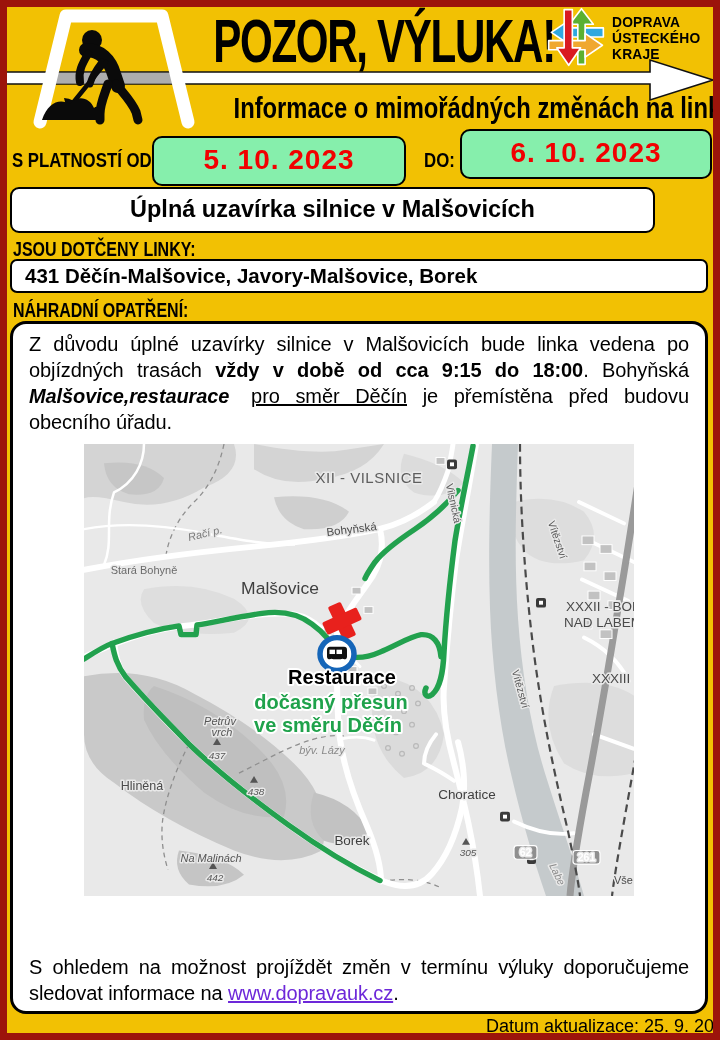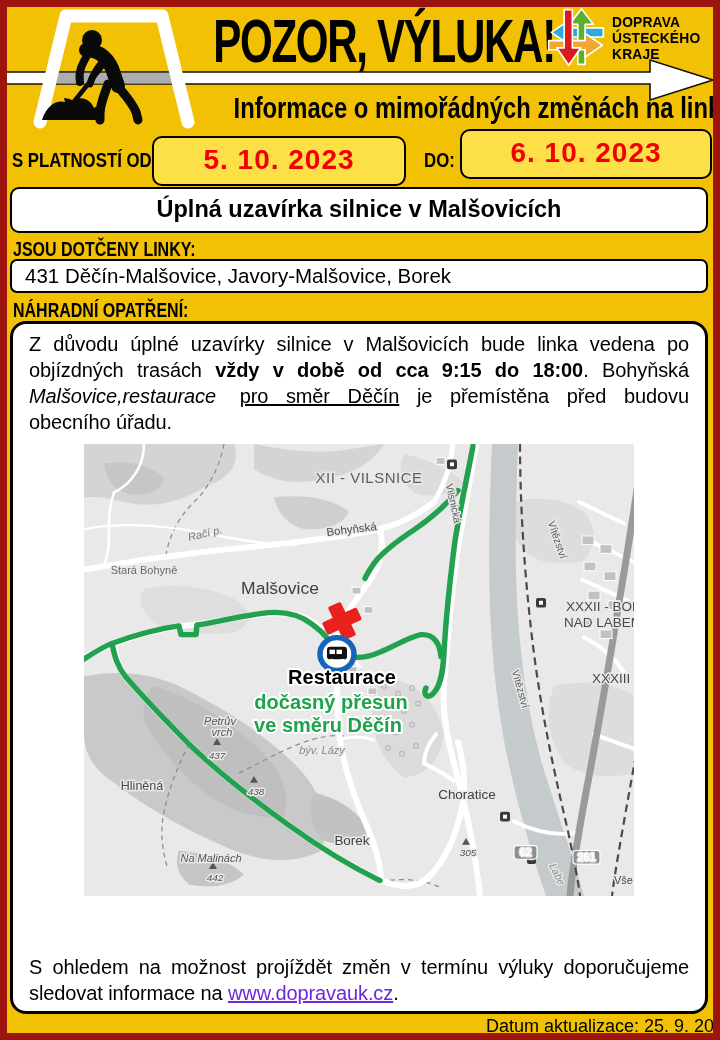--- a/index.html
+++ b/index.html
@@ -20,42 +20,42 @@
   .hdr-sub{left:186px;top:92px;width:528px;font-size:29px;font-weight:bold;text-align:center;
     transform:scaleX(.82);transform-origin:50% 50%;white-space:nowrap;}
   .logo-arrows{left:545px;top:6px;}
   .logo-text{left:612px;top:14px;font-size:15px;line-height:16px;font-weight:800;
     transform:scaleX(.92);transform-origin:0 0;letter-spacing:.2px;}
 
   
   .lbl{font-size:21px;font-weight:bold;transform:scaleX(.8);transform-origin:0 50%;white-space:nowrap;}
   .lbl-from{left:12px;top:148px;}
   .lbl-do{left:424px;top:148px;}
-  .datebox{background:#fde047;border:2px solid #000;border-radius:10px;}
+  .datebox{background:#86efac;border:2px solid #000;border-radius:10px;}
   .box-from{left:152px;top:136px;width:250px;height:46px;}
   .box-to{left:460px;top:120px;width:248px;height:46px;margin-top:9px;}
   .date-val{display:block;font-size:28px;font-weight:bold;color:#F20000;text-align:center;
     line-height:44px;letter-spacing:1px;}
 
-  .event-box{left:10px;top:187px;width:698px;height:46px;background:#fff;border:2.5px solid #000;
+  .event-box{left:10px;top:187px;width:645px;height:46px;background:#fff;border:2.5px solid #000;
     border-radius:9px;box-sizing:border-box;text-align:center;}
   .event-box span{font-size:23.5px;font-weight:bold;line-height:41px;}
 
   .lbl-linky{left:13px;top:238px;font-size:20px;}
   .lines-box{left:10px;top:259px;width:698px;height:34px;background:#fff;border:2.5px solid #000;
     border-radius:7px;box-sizing:border-box;}
-  .lines-box span{display:block;font-size:20.5px;font-weight:normal;line-height:29px;padding-left:13px;}
+  .lines-box span{display:block;font-size:20.5px;font-weight:bold;line-height:29px;padding-left:13px;}
   .lbl-opatreni{left:13px;top:299px;font-size:20px;}
 
   
   .main-box{left:10px;top:321px;width:698px;height:693px;background:#fff;border:3px solid #000;
     border-radius:16px;box-sizing:border-box;padding:7px 16px 0 16px;}
   .main-box p{margin:0;font-size:20px;line-height:26px;text-align:justify;letter-spacing:-.1px;}
   .p2{margin-top:11px !important;}
-  .bi{font-weight:normal;font-style:italic;}
+  .bi{font-weight:bold;font-style:italic;}
   .ul{text-decoration:underline;margin-left:6px;}
   .map-wrap{width:550px;margin:9px auto 0 auto;}
   .footer-note{position:absolute;left:16px;right:16px;bottom:5px;font-size:16.5px;line-height:21px;
     text-align:justify;letter-spacing:-.1px;}
   .footer-note a{color:#6d28d9;text-decoration:underline;}
 
   
   .bar-left{left:20px;top:1050px;font-size:19px;font-weight:bold;font-style:italic;white-space:nowrap;}
   .bar-right{left:486px;top:1016px;font-size:18px;white-space:nowrap;}
 

